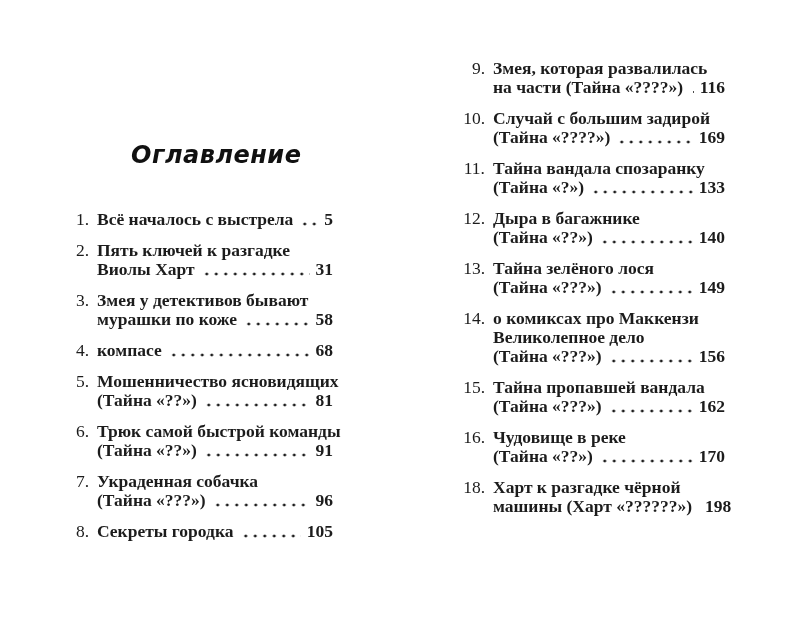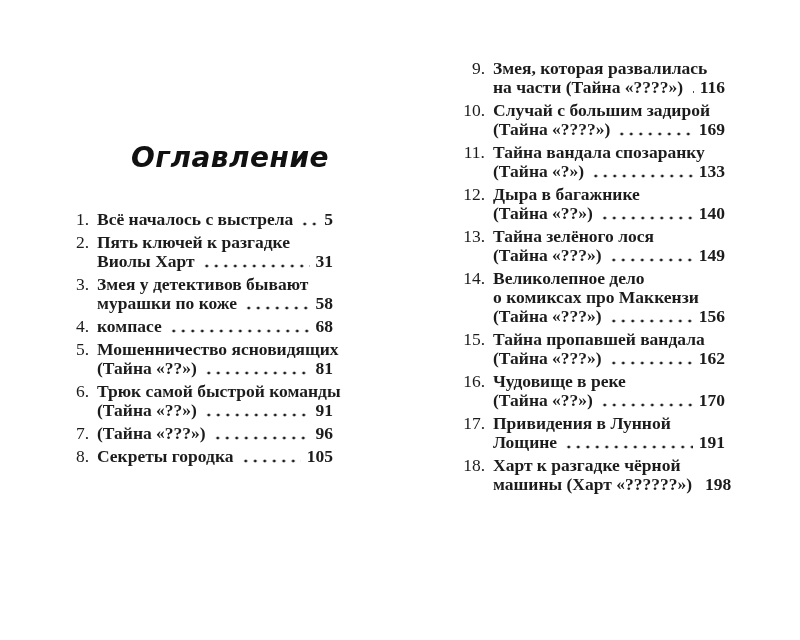--- a/index.html
+++ b/index.html
@@ -21,41 +21,41 @@
     background: #ffffff;
   }
   .title {
     position: absolute;
     left: 131px;
     top: 141px;
     margin: 0;
     font-family: "DejaVu Sans", sans-serif;
     font-style: italic;
     font-weight: 700;
-    font-size: 28px;
+    font-size: 24px;
     letter-spacing: 0.5px;
     color: #111111;
   }
   .col {
     position: absolute;
     font-size: 17.5px;
   }
   .col-left {
     left: 70px;
     top: 210px;
     width: 263px;
   }
   .col-right {
     left: 455px;
     top: 59px;
     width: 270px;
   }
   .entry {
     display: flex;
-    margin-top: 4px;
+    margin-top: 12px;
   }
   .entry:first-child {
     margin-top: 0;
   }
   .num {
     flex: 0 0 auto;
     text-align: right;
     line-height: 19px;
   }
   .col-left .num { width: 19px; }
@@ -152,20 +152,21 @@
           <div class="line line-with-page">
             <span class="txt">(Тайна «??»)</span>
             <span class="leader"></span>
             <span class="pg">91</span>
           </div>
         </div>
   </div>
       <div class="entry">
     <div class="num">7.</div>
     <div class="body">
+          <div class="line">Украденная собачка</div>
           <div class="line line-with-page">
             <span class="txt">(Тайна «???»)</span>
             <span class="leader"></span>
             <span class="pg">96</span>
           </div>
         </div>
   </div>
       <div class="entry">
     <div class="num">8.</div>
     <div class="body">
@@ -229,22 +230,22 @@
           <div class="line line-with-page">
             <span class="txt">(Тайна «???»)</span>
             <span class="leader"></span>
             <span class="pg">149</span>
           </div>
         </div>
   </div>
       <div class="entry">
     <div class="num">14.</div>
     <div class="body">
+          <div class="line">о комиксах про Маккензи</div>
           <div class="line">Великолепное дело</div>
-          <div class="line">о комиксах про Маккензи</div>
           <div class="line line-with-page">
             <span class="txt">(Тайна «???»)</span>
             <span class="leader"></span>
             <span class="pg">156</span>
           </div>
         </div>
   </div>
       <div class="entry">
     <div class="num">15.</div>
     <div class="body">
@@ -257,31 +258,20 @@
         </div>
   </div>
       <div class="entry">
     <div class="num">16.</div>
     <div class="body">
           <div class="line">Чудовище в реке</div>
           <div class="line line-with-page">
             <span class="txt">(Тайна «??»)</span>
             <span class="leader"></span>
             <span class="pg">170</span>
-          </div>
-        </div>
-  </div>
-      <div class="entry">
-    <div class="num">17.</div>
-    <div class="body">
-          <div class="line">Привидения в Лунной</div>
-          <div class="line line-with-page">
-            <span class="txt">Лощине</span>
-            <span class="leader"></span>
-            <span class="pg">191</span>
           </div>
         </div>
   </div>
       <div class="entry">
     <div class="num">18.</div>
     <div class="body">
           <div class="line">Харт к разгадке чёрной</div>
           <div class="line line-with-page">
             <span class="txt">машины (Харт «??????»)</span>
             <span class="leader"></span>

